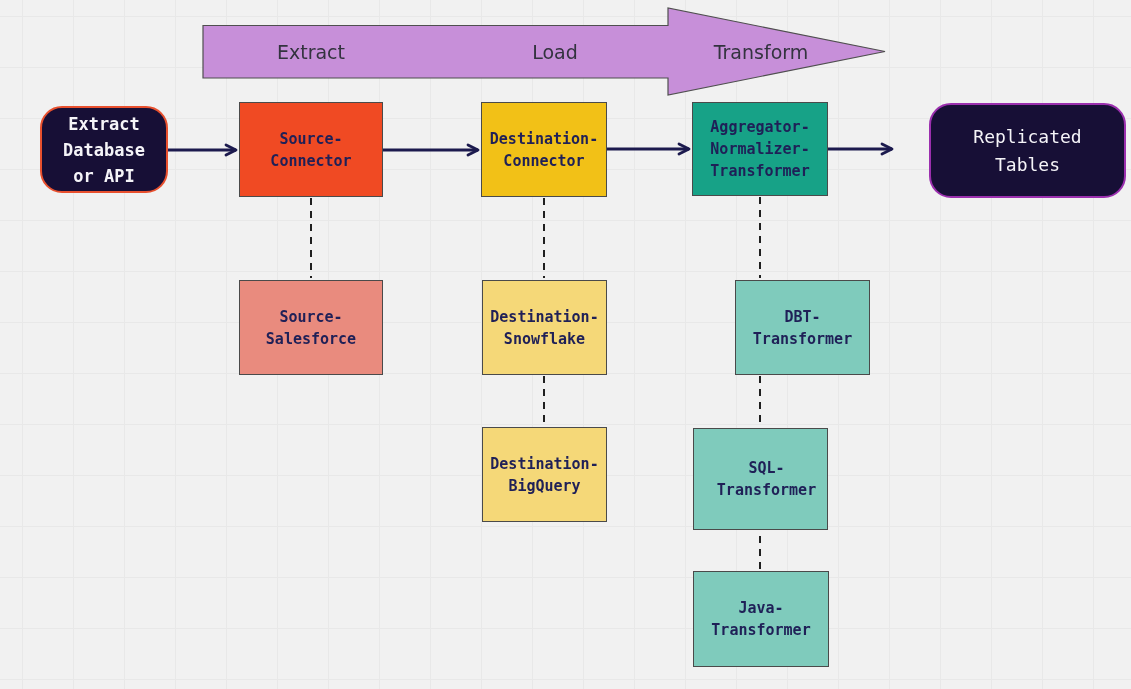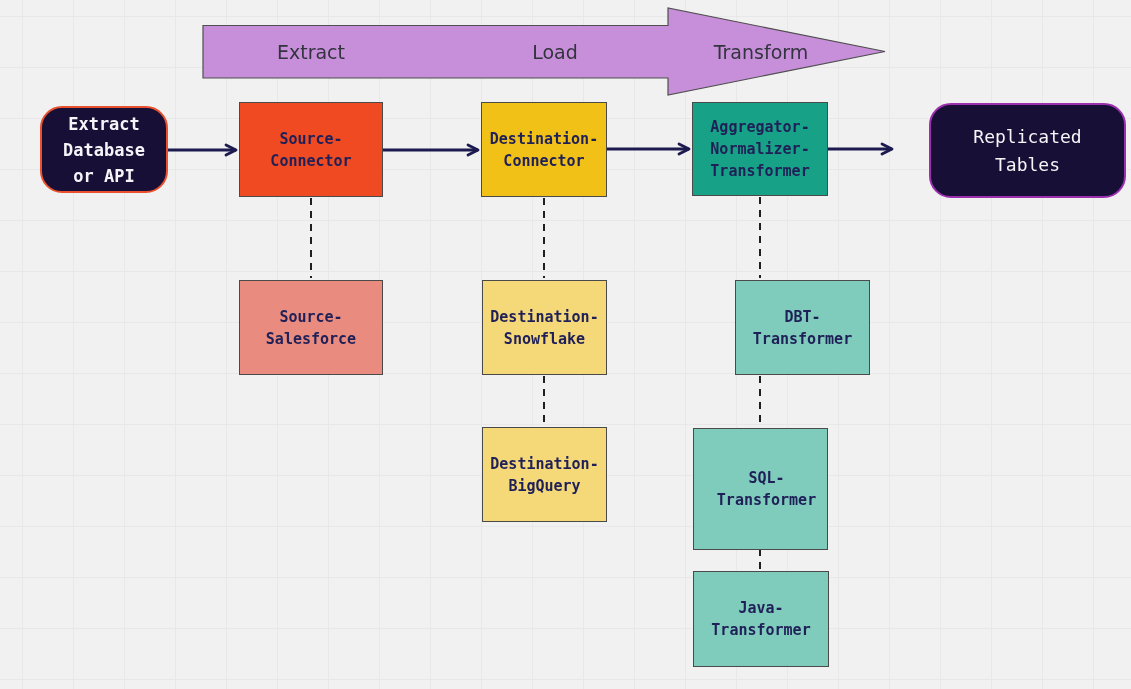--- a/index.html
+++ b/index.html
@@ -71,21 +71,21 @@
     border: 2px solid #9b2fae;
     font-size: 18px; line-height: 28px; font-weight: 400; margin-left: 34px;
   }
   .node-source-connector      { left: 239px; top: 102px; width: 144px; height: 95px; background: #f04a23; }
   .node-destination-connector { left: 481px; top: 102px; width: 126px; height: 95px; background: #f2c117; }
   .node-aggregator            { left: 692px; top: 102px; width: 136px; height: 94px; background: #17a287; }
   .node-source-salesforce     { left: 239px; top: 280px; width: 144px; height: 95px; background: #e98b7e; }
   .node-destination-snowflake { left: 482px; top: 280px; width: 125px; height: 95px; background: #f5d878; }
   .node-destination-bigquery  { left: 482px; top: 427px; width: 125px; height: 95px; background: #f5d878; }
   .node-dbt-transformer       { left: 719px; top: 280px; width: 135px; height: 95px; background: #7fcbbc; margin-left: 16px; }
-  .node-sql-transformer       { left: 693px; top: 428px; width: 135px; height: 122px; background: #7fcbbc; padding-left: 12px; }
+  .node-sql-transformer       { left: 693px; top: 428px; width: 135px; height: 102px; background: #7fcbbc; padding-left: 12px; }
   .node-java-transformer      { left: 693px; top: 571px; width: 136px; height: 96px; background: #7fcbbc; }
 </style>
 </head>
 <body>
 
 <div class="canvas">
 
   <svg class="edges-svg" viewBox="0 0 1131 689" xmlns="http://www.w3.org/2000/svg">
     <defs>
       <marker id="navyArrow" markerUnits="userSpaceOnUse" markerWidth="18" markerHeight="16" refX="12" refY="7" orient="auto">

